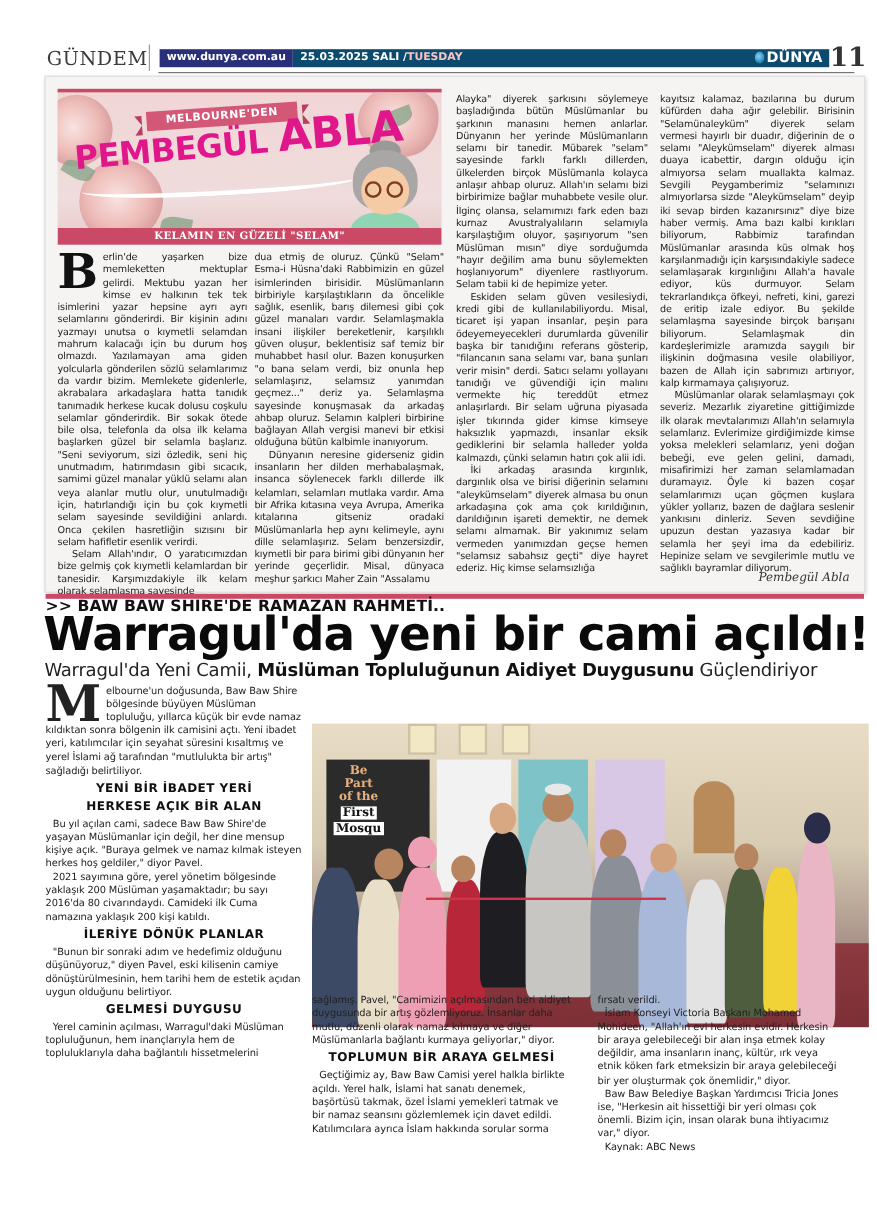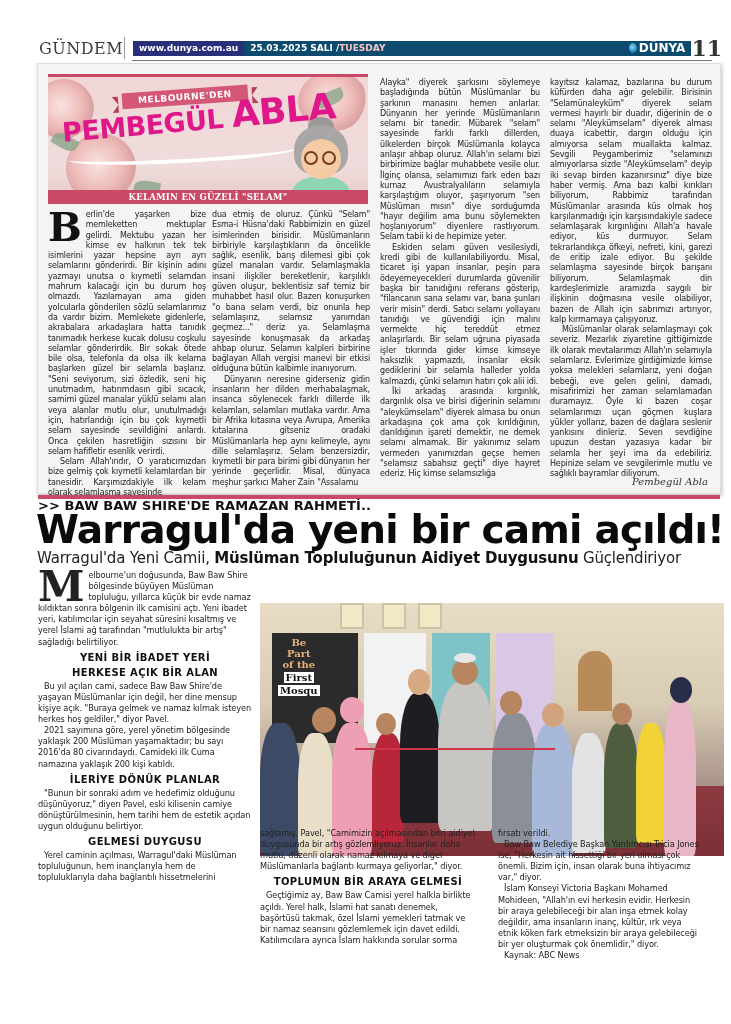--- a/index.html
+++ b/index.html
@@ -201,16 +201,16 @@
 </div>
 
 <div class="art-mid">
   <p class="first">sağlamış. Pavel, "Camimizin açılmasından beri aidiyet duygusunda bir artış gözlemliyoruz. İnsanlar daha mutlu, düzenli olarak namaz kılmaya ve diğer Müslümanlarla bağlantı kurmaya geliyorlar," diyor.</p>
   <div class="sect-h">TOPLUMUN BİR ARAYA GELMESİ</div>
   <p>Geçtiğimiz ay, Baw Baw Camisi yerel halkla birlikte açıldı. Yerel halk, İslami hat sanatı denemek, başörtüsü takmak, özel İslami yemekleri tatmak ve bir namaz seansını gözlemlemek için davet edildi. Katılımcılara ayrıca İslam hakkında sorular sorma</p>
 </div>
 
 <div class="art-right">
   <p class="first">fırsatı verildi.</p>
+  <p>İslam Konseyi Victoria Başkanı Mohamed Mohideen, "Allah'ın evi herkesin evidir. Herkesin bir araya gelebileceği bir alan inşa etmek kolay değildir, ama insanların inanç, kültür, ırk veya etnik köken fark etmeksizin bir araya gelebileceği bir yer oluşturmak çok önemlidir," diyor.</p>
   <p>Baw Baw Belediye Başkan Yardımcısı Tricia Jones ise, "Herkesin ait hissettiği bir yeri olması çok önemli. Bizim için, insan olarak buna ihtiyacımız var," diyor.</p>
-  <p>İslam Konseyi Victoria Başkanı Mohamed Mohideen, "Allah'ın evi herkesin evidir. Herkesin bir araya gelebileceği bir alan inşa etmek kolay değildir, ama insanların inanç, kültür, ırk veya etnik köken fark etmeksizin bir araya gelebileceği bir yer oluşturmak çok önemlidir," diyor.</p>
   <p>Kaynak: ABC News</p>
 </div>
 
 </body></html>

